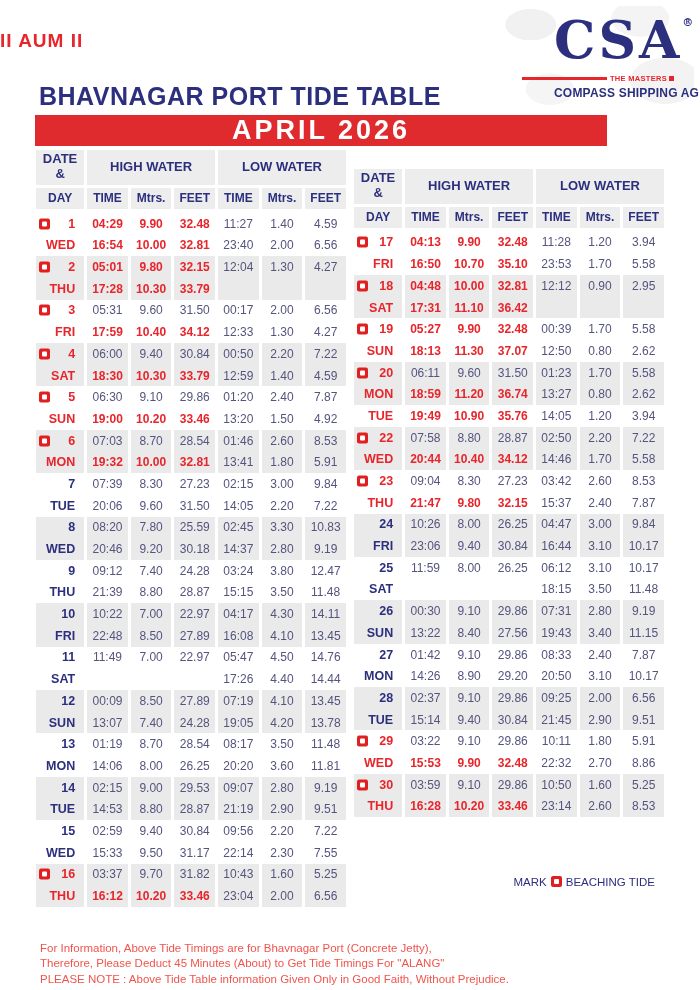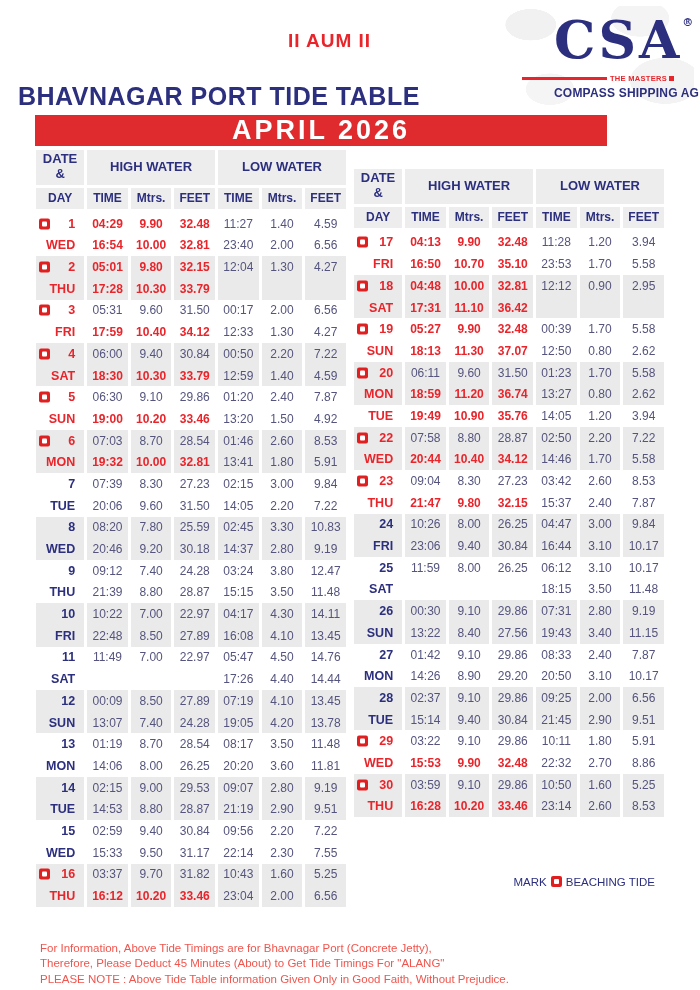--- a/index.html
+++ b/index.html
@@ -14,21 +14,21 @@
   *{box-sizing:border-box;}
   html,body{margin:0;padding:0;}
   body{
     width:700px;height:990px;background:#fff;
     font-family:"Liberation Sans", sans-serif;
     -webkit-font-smoothing:antialiased;
   }
   .page{position:relative;width:700px;height:990px;overflow:hidden;background:#fff;}
 
   .aum{
-    position:absolute;top:30px;left:0;width:659px;text-align:center;
+    position:absolute;top:30px;left:0;width:659px;
     color:var(--red);font-weight:bold;font-size:19px;letter-spacing:1px;
   }
 
   .logo{position:absolute;top:16px;right:26px;width:152px;text-align:center;z-index:1;}
   .logo::before{
     content:'';position:absolute;inset:-10px -20px;z-index:-1;opacity:.55;
     background:
       radial-gradient(ellipse 42px 26px at 15% 18%, #E7E7E7 60%, transparent 61%),
       radial-gradient(ellipse 58px 38px at 85% 72%, #EAEAEA 60%, transparent 61%),
       radial-gradient(ellipse 48px 30px at 72% 12%, #ECECEC 60%, transparent 61%),
@@ -39,21 +39,21 @@
     color:var(--navy);letter-spacing:3px;white-space:nowrap;margin-left:32px;
   }
   .logo-acronym .reg{font-size:11px;vertical-align:top;letter-spacing:0;position:relative;top:2px;}
   .logo-rule{display:flex;align-items:center;margin-top:10px;}
   .rule-line{flex:1;height:3px;background:var(--red);}
   .tagline{color:var(--red);font-size:7.5px;font-weight:bold;margin-left:3px;letter-spacing:.3px;white-space:nowrap;}
   .tagline::after{content:'';display:inline-block;width:5px;height:5px;background:var(--red);margin-left:2px;}
   .logo-company{color:var(--navy);font-weight:bold;font-size:12px;margin-top:3px;white-space:nowrap;letter-spacing:.2px;margin-left:32px;}
 
   .title{
-    position:absolute;top:82px;left:18px;margin:0;
+    position:absolute;top:82px;left:39px;margin:0;
     color:var(--navy);font-size:25px;font-weight:bold;letter-spacing:.5px;white-space:nowrap;
   }
   .banner{
     position:absolute;top:115px;left:35px;width:572px;height:31px;
     background:var(--banner-red);color:#fff;font-weight:bold;font-size:27px;
     letter-spacing:3px;text-align:center;line-height:31px;
   }
 
   .tables{position:absolute;top:150px;left:33px;width:634px;display:flex;gap:2px;align-items:center;}
   table.tt{border-collapse:separate;border-spacing:3px 0;width:316px;table-layout:fixed;flex:0 0 316px;}

